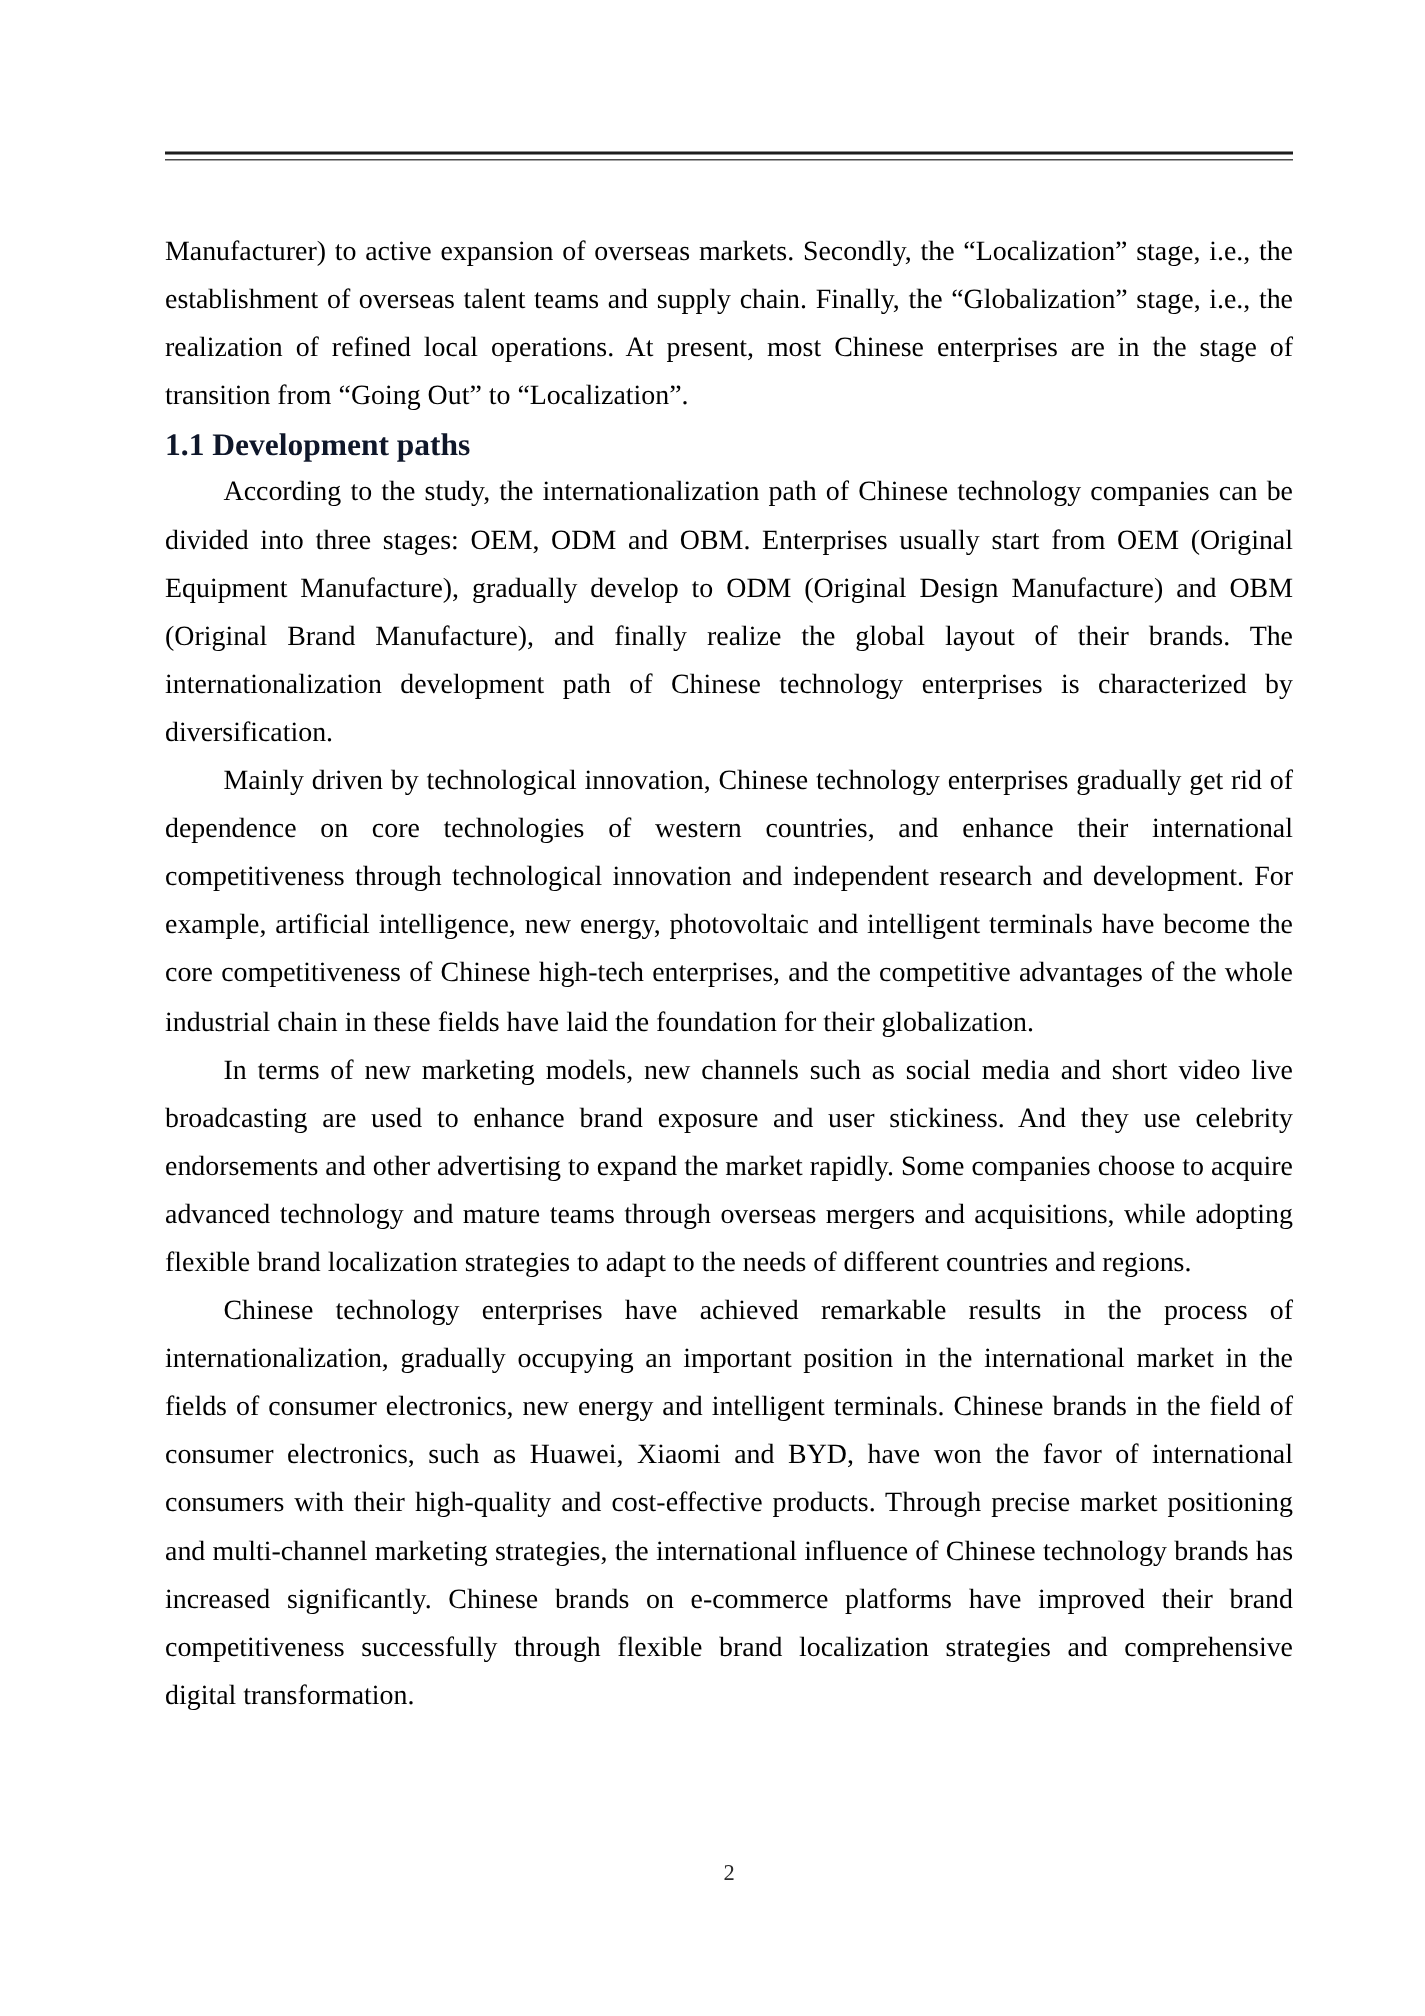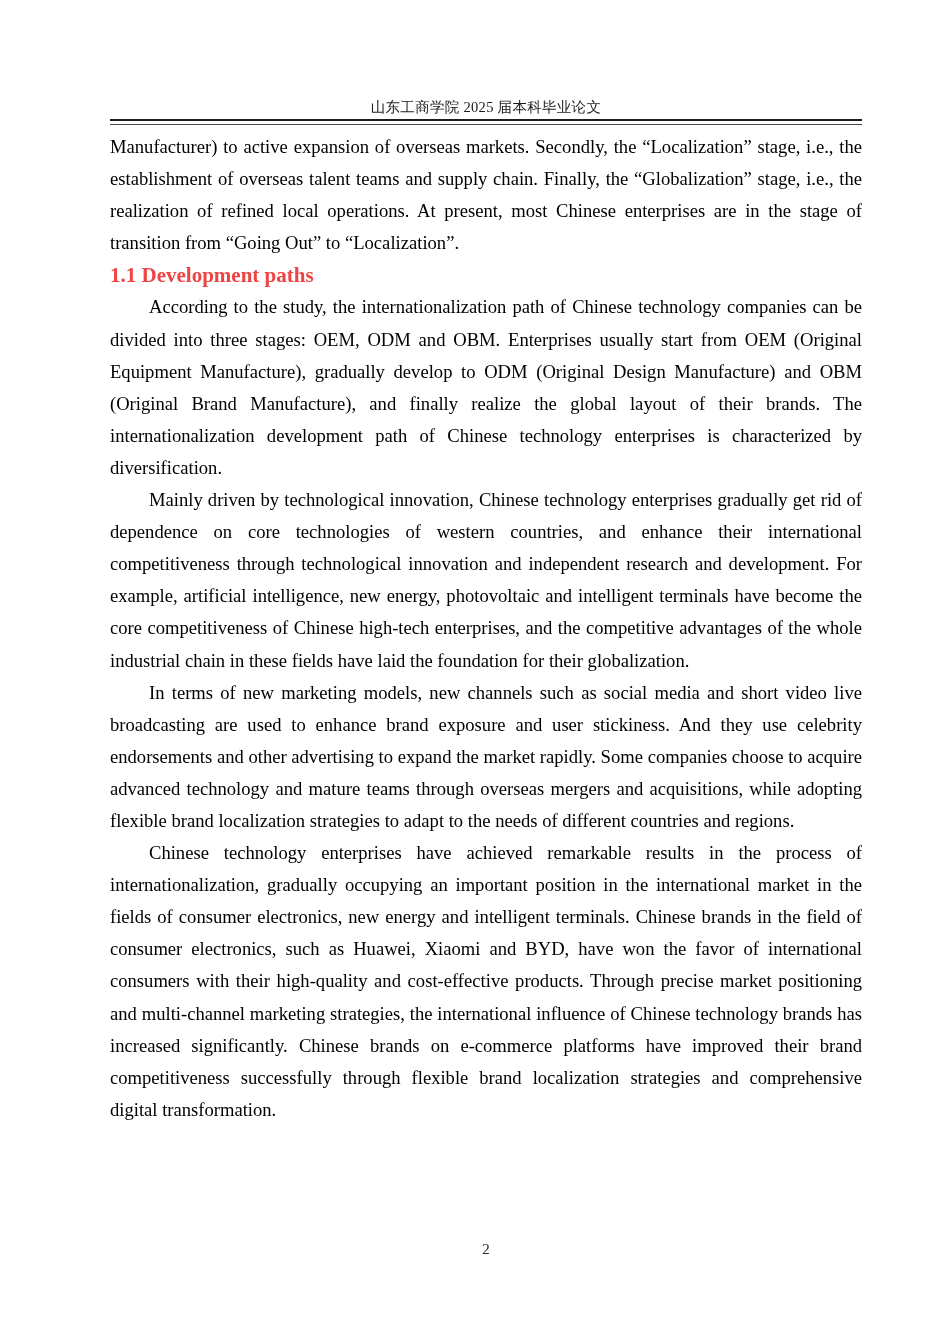--- a/index.html
+++ b/index.html
@@ -41,21 +41,21 @@
     width: 100%;
     height: 3px;
     border-top: 2px solid #1d1d1d;
     border-bottom: 1px solid #4a4a4a;
     box-sizing: content-box;
   }
 
   
   .content {
     position: absolute;
-    top: 131px;
+    top: 152px;
     left: 110px;
     width: 752px;
   }
 
   p.body-par {
     margin: 0;
     font-size: 18.6px;
     line-height: 32.1px;
     text-align: justify;
     text-justify: inter-word;
@@ -67,21 +67,21 @@
   p.body-par.indent {
     text-indent: 39px;
   }
 
   h2.section-heading {
     margin: 0;
     font-size: 21px;
     line-height: 32.1px;
     font-weight: bold;
     text-align: left;
-    color: #ef4444;
+    color: #0f172a;
     letter-spacing: 0px;
   }
 
   h2.section-heading.indented {
     padding-left: 8px;
   }
 
   
   .page-footer {
     position: absolute;
@@ -96,21 +96,20 @@
     line-height: 18px;
     color: #2b2b2b;
   }
 </style>
 </head>
 <body>
 
 <div class="page">
 
   <div class="page-header">
-    <div class="page-header-text">山东工商学院 2025 届本科毕业论文</div>
     <div class="header-rule"></div>
   </div>
 
   <div class="content">
 
     <p class="body-par">Manufacturer) to active expansion of overseas markets. Secondly, the “Localization” stage, i.e., the establishment of overseas talent teams and supply chain. Finally, the “Globalization” stage, i.e., the realization of refined local operations. At present, most Chinese enterprises are in the stage of transition from “Going Out” to “Localization”.</p>
 
     <h2 class="section-heading">1.1 Development paths</h2>
 
     <p class="body-par indent">According to the study, the internationalization path of Chinese technology companies can be divided into three stages: OEM, ODM and OBM. Enterprises usually start from OEM (Original Equipment Manufacture), gradually develop to ODM (Original Design Manufacture) and OBM (Original Brand Manufacture), and finally realize the global layout of their brands. The internationalization development path of Chinese technology enterprises is characterized by diversification.</p>

